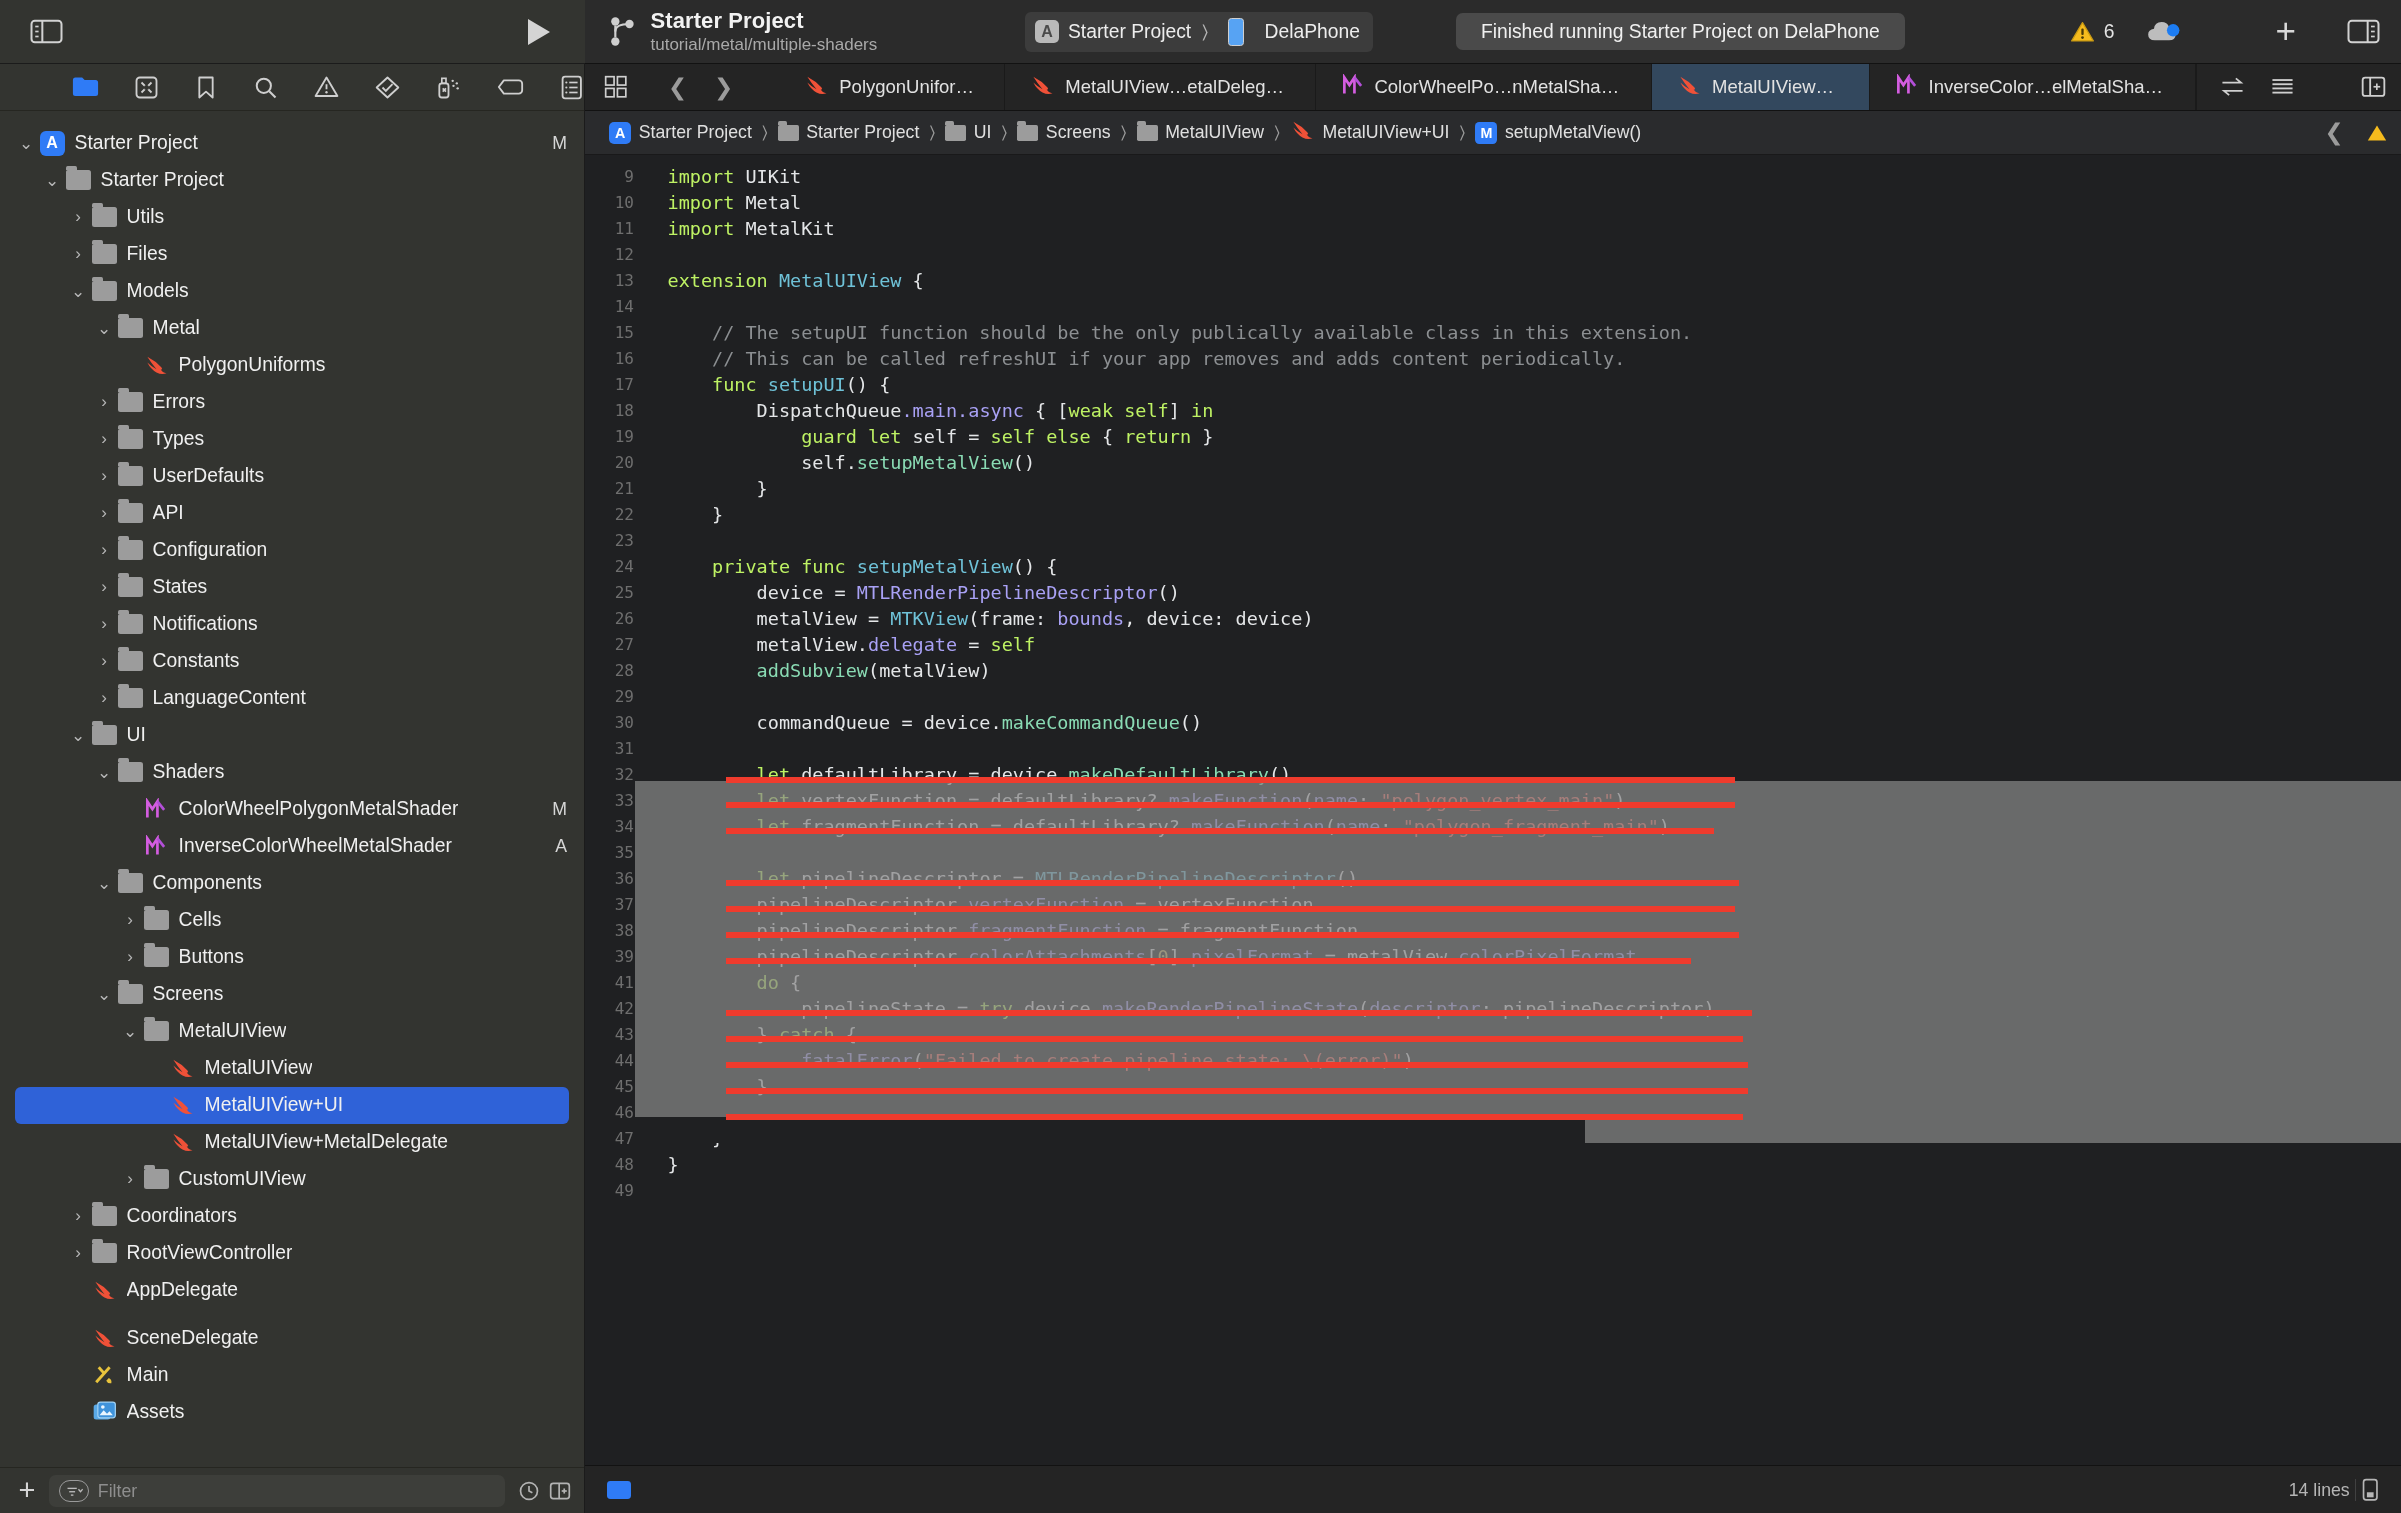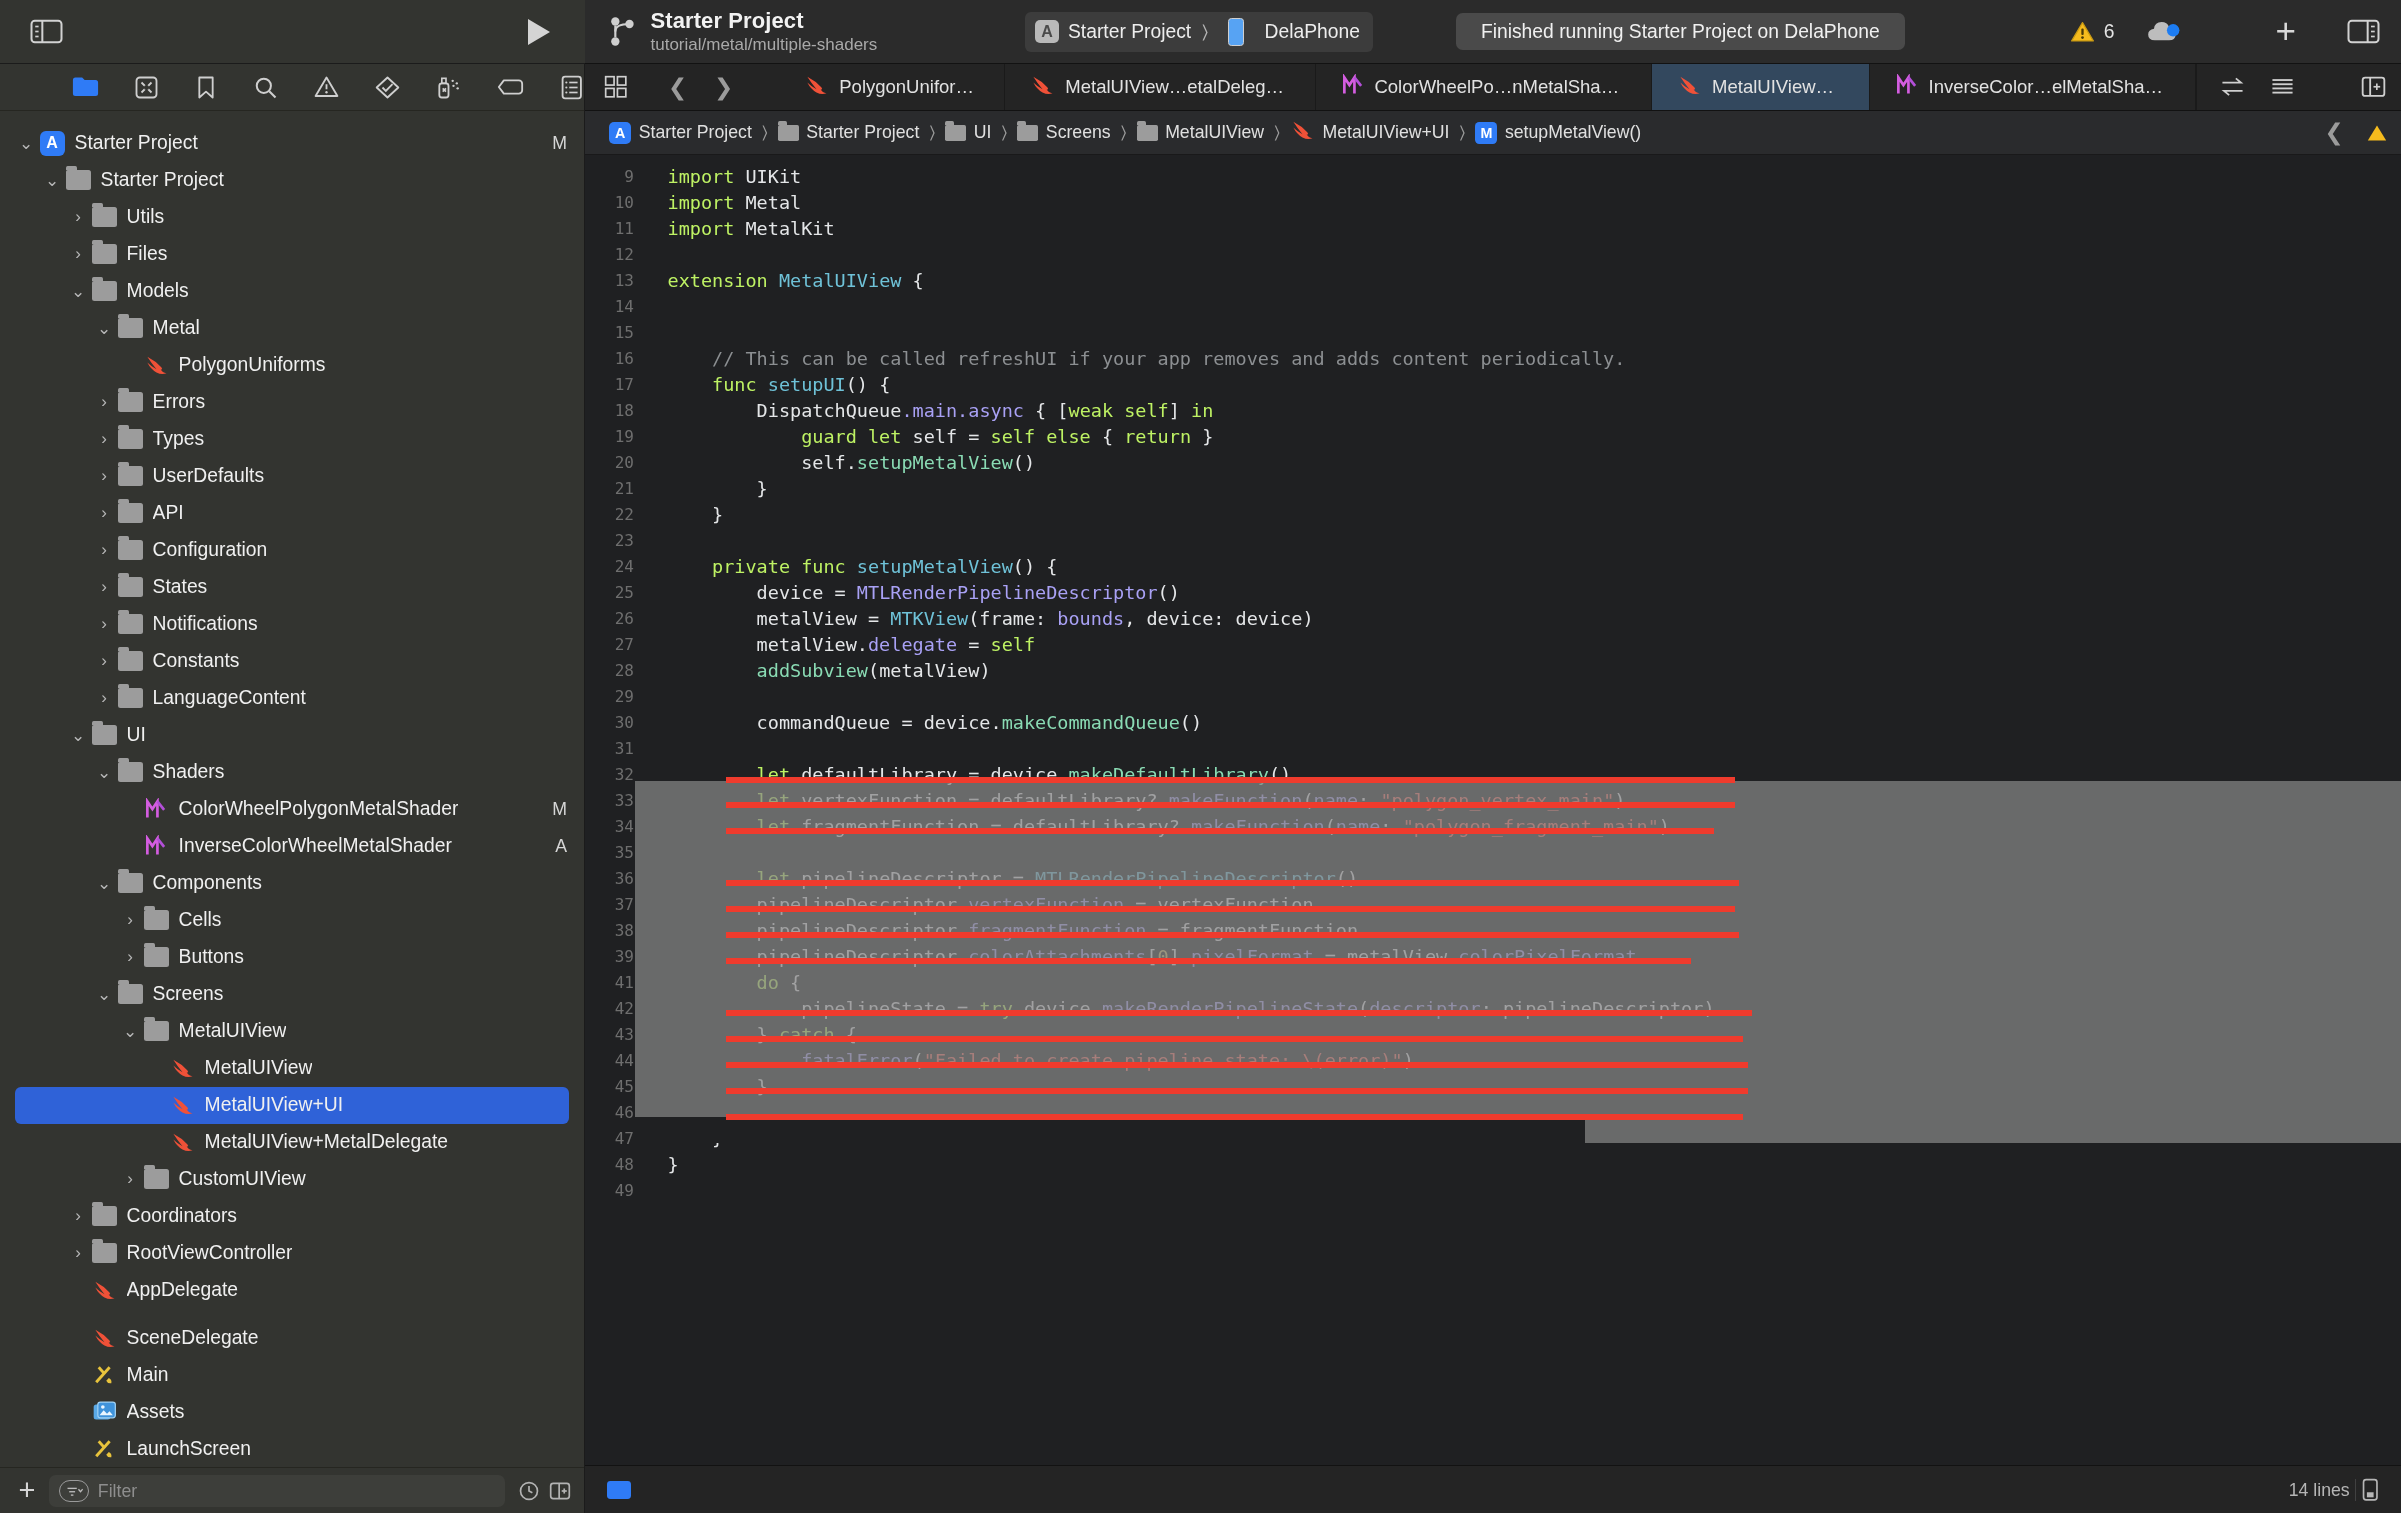--- a/index.html
+++ b/index.html
@@ -603,31 +603,20 @@
             <span class="ic">
               <svg width="25" height="22" viewBox="0 0 30 26">
     <rect x="2" y="4" width="20" height="18" rx="3" fill="#5aa9e6"></rect>
     <rect x="7" y="1" width="21" height="19" rx="3" fill="#3f93db" stroke="#9fd0f2" stroke-width="1.5"></rect>
     <circle cx="13" cy="7" r="2.2" fill="#eaf6ff"></circle>
     <path d="M9 17 l5 -6 l4 4 l3 -3 l4 5 Z" fill="#eaf6ff"></path>
   </svg>
             </span>
             <span class="lbl">Assets</span>
           </div>
-          <div class="row" style="padding-left: 67px;">
-            <span class="disc none"></span>
-            <span class="ic">
-              <svg class="xib-ic" viewBox="0 0 28 28">
-    <path d="M5 23 L21 5" stroke="#e8c33c" stroke-width="3.4"></path>
-    <path d="M8 5 L15 13" stroke="#e8c33c" stroke-width="3.4"></path>
-    <path d="M20 18 q4 2 3 6 q-4 1 -6 -3 Z" fill="#e8c33c"></path>
-  </svg>
-            </span>
-            <span class="lbl">LaunchScreen</span>
-          </div>
         </div>
       <div class="nav-filter">
         <span class="filter-plus">+</span>
         <span class="filter-field">
           <span class="filter-pill">
             <svg width="18.5" height="11.8" viewBox="0 0 22 14">
               <line x1="3" y1="4" x2="14" y2="4" stroke="#bbb" stroke-width="1.6"></line>
               <line x1="5" y1="8" x2="12" y2="8" stroke="#bbb" stroke-width="1.6"></line>
               <line x1="7" y1="12" x2="10" y2="12" stroke="#bbb" stroke-width="1.6"></line>
               <path d="M16 5 l2.5 3 l2.5 -3" stroke="#bbb" stroke-width="1.6" fill="none"></path>
@@ -768,21 +757,21 @@
       </div>
 
       <div class="code-area">
         <div class="code-scroll" id="code-scroll" style="padding-top: 8.4px;">
             <div class="cl"><span class="gut">9</span><span class="src" style="padding-left: 18.5px;"><span class="kw">import </span><span class="pln">UIKit</span></span></div>
             <div class="cl"><span class="gut">10</span><span class="src" style="padding-left: 18.5px;"><span class="kw">import </span><span class="pln">Metal</span></span></div>
             <div class="cl"><span class="gut">11</span><span class="src" style="padding-left: 18.5px;"><span class="kw">import </span><span class="pln">MetalKit</span></span></div>
             <div class="cl"><span class="gut">12</span><span class="src" style="padding-left: 18.5px;"></span></div>
             <div class="cl"><span class="gut">13</span><span class="src" style="padding-left: 18.5px;"><span class="kw">extension </span><span class="typ">MetalUIView</span><span class="pln"> {</span></span></div>
             <div class="cl"><span class="gut">14</span><span class="src" style="padding-left: 18.5px;"></span></div>
-            <div class="cl"><span class="gut">15</span></div>
+            <div class="cl"><span class="gut">15</span><span class="src" style="padding-left: 18.5px;"><span class="cmt">    // The setupUI function should be the only publically available class in this extension.</span></span></div>
             <div class="cl"><span class="gut">16</span><span class="src" style="padding-left: 18.5px;"><span class="cmt">    // This can be called refreshUI if your app removes and adds content periodically.</span></span></div>
             <div class="cl"><span class="gut">17</span><span class="src" style="padding-left: 18.5px;"><span class="pln">    </span><span class="kw">func </span><span class="typ">setupUI</span><span class="pln">() {</span></span></div>
             <div class="cl"><span class="gut">18</span><span class="src" style="padding-left: 18.5px;"><span class="pln">        DispatchQueue</span><span class="mem">.main</span><span class="mem">.async</span><span class="pln"> { [</span><span class="kw">weak self</span><span class="pln">] </span><span class="kw">in</span></span></div>
             <div class="cl"><span class="gut">19</span><span class="src" style="padding-left: 18.5px;"><span class="pln">            </span><span class="kw">guard let </span><span class="pln">self = </span><span class="kw">self else</span><span class="pln"> { </span><span class="kw">return</span><span class="pln"> }</span></span></div>
             <div class="cl"><span class="gut">20</span><span class="src" style="padding-left: 18.5px;"><span class="pln">            self.</span><span class="fn">setupMetalView</span><span class="pln">()</span></span></div>
             <div class="cl"><span class="gut">21</span><span class="src" style="padding-left: 18.5px;"><span class="pln">        }</span></span></div>
             <div class="cl"><span class="gut">22</span><span class="src" style="padding-left: 18.5px;"><span class="pln">    }</span></span></div>
             <div class="cl"><span class="gut">23</span><span class="src" style="padding-left: 18.5px;"></span></div>
             <div class="cl"><span class="gut">24</span><span class="src" style="padding-left: 18.5px;"><span class="pln">    </span><span class="kw">private func </span><span class="typ">setupMetalView</span><span class="pln">() {</span></span></div>
             <div class="cl"><span class="gut">25</span><span class="src" style="padding-left: 18.5px;"><span class="pln">        device = </span><span class="mem">MTLRenderPipelineDescriptor</span><span class="pln">()</span></span></div>

